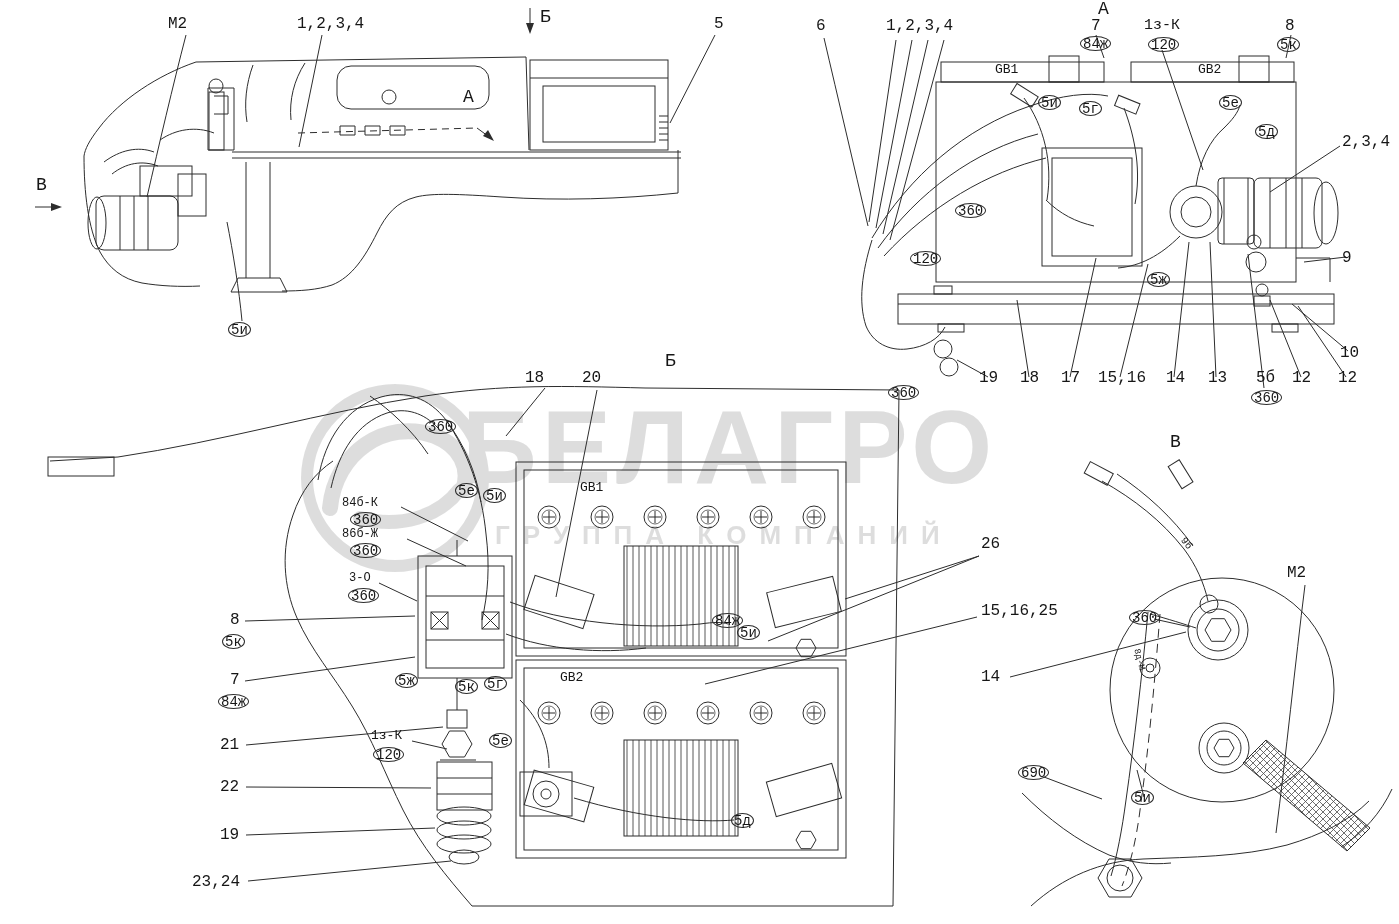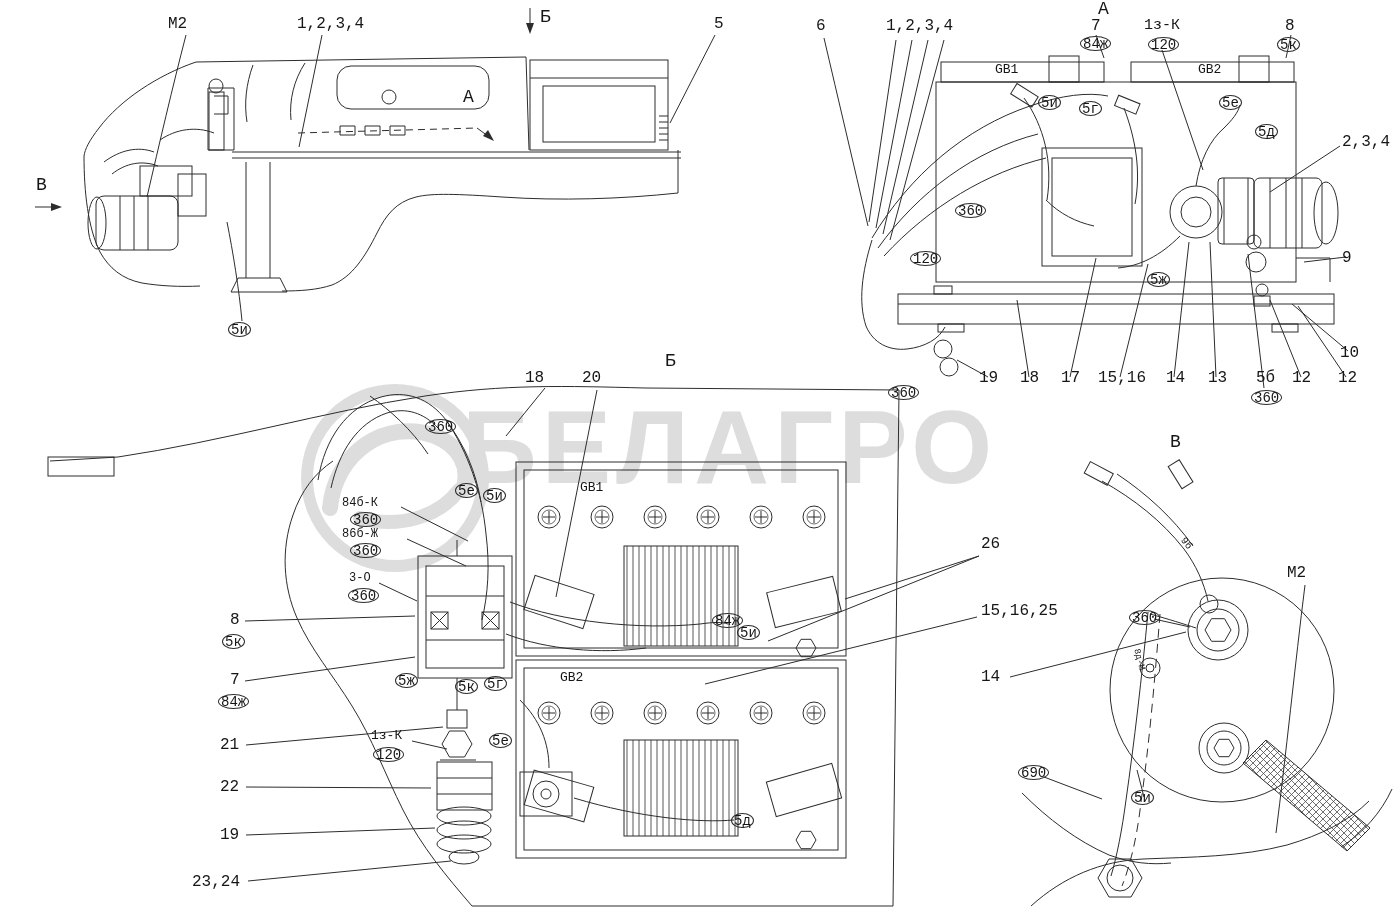--- a/index.html
+++ b/index.html
@@ -50,20 +50,21 @@
 
   <div id="watermark">
     <svg id="wm-logo" width="210" height="200" viewBox="0 0 210 200">
       <g fill="none" stroke="#c3c3c3">
         <circle cx="105" cy="100" r="88" stroke-width="12"></circle>
         <path d="M40,130 C45,75 95,40 145,58 C170,68 181,90 173,112" stroke-width="16" stroke-linecap="round"></path>
         <path d="M70,140 C110,151 150,138 169,112" stroke-width="14" stroke-linecap="round"></path>
       </g>
     </svg>
     <div id="wm-title">БЕЛАГРО</div>
+    <div id="wm-sub">ГРУППА КОМПАНИЙ</div>
   </div>
 
   <svg id="art" width="1399" height="924" viewBox="0 0 1399 924">
     <defs>
       <g id="screw" stroke="#2d2d2d" fill="none">
         <circle r="11"></circle>
         <circle r="7" stroke-width="0.7"></circle>
         <path d="M-6,0 H6 M0,-6 V6"></path>
       </g>
       <pattern id="corr" width="6" height="8" patternUnits="userSpaceOnUse">

